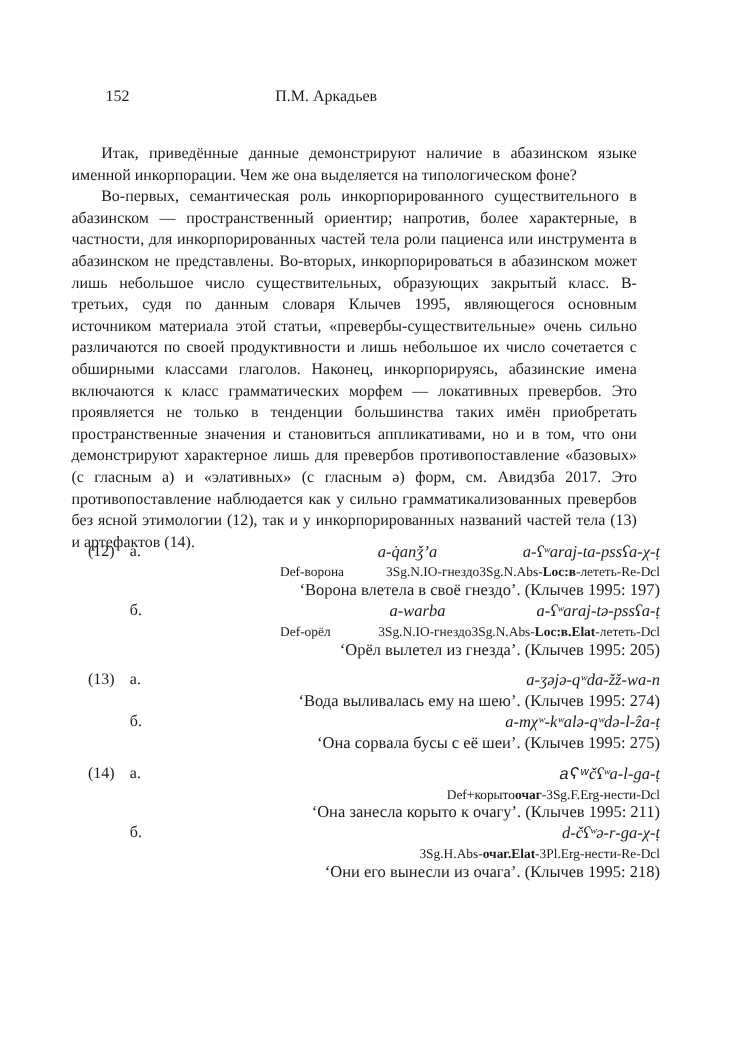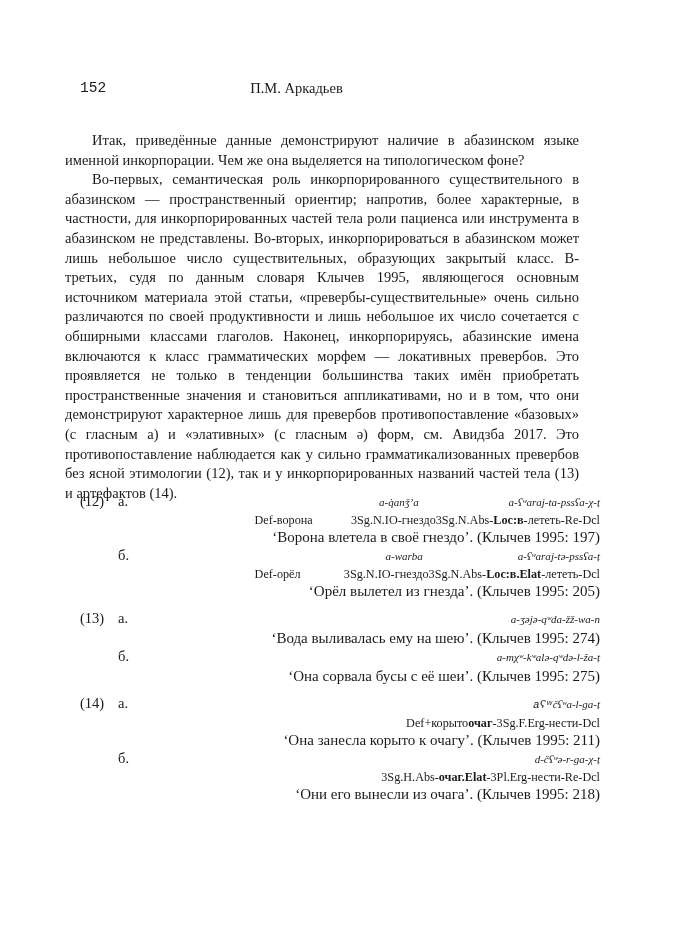--- a/index.html
+++ b/index.html
@@ -1,29 +1,29 @@
 <!DOCTYPE html>
 <html><head>
 <meta charset="utf-8">
 <style>
   html, body { margin: 0; padding: 0; background: #ffffff; }
   body { width: 674px; height: 952px; position: relative; overflow: hidden;
          font-family: "Liberation Serif", "DejaVu Serif", serif; color: #1a1a1a; }
-  .page-number { position: absolute; left: 80px; top: 80px; font-size: 14.5px; font-family: Liberation Mono, monospace; }
+  .page-number { position: absolute; left: 96px; top: 80px; font-size: 14.5px; }
   .running-head { position: absolute; left: 0; width: 593px; top: 80px; text-align: center; font-size: 14.5px; }
   .body-text { position: absolute; left: 65px; top: 131px; width: 514px; font-size: 14.5px;
                line-height: 19.6px; text-align: justify; }
   .body-text p { margin: 0; text-indent: 27px; }
   .examples { position: absolute; left: 80px; top: 493px; width: 520px; }
   .example { margin-bottom: 9px; text-align: right; }
   .ex-row { position: relative; }
   .ex-num { position: absolute; left: 0; top: 0; font-size: 14.5px; }
   .ex-letter { position: absolute; left: 38px; top: 0; font-size: 14.5px; }
   .ex-body { margin-left: 57px; }
-  .line-orig { font-style: italic; font-size: 11px; line-height: 19px; white-space: pre; }
+  .line-orig { font-style: italic; font-size: 15px; line-height: 19px; white-space: pre; }
   .line-orig span { display: inline-block; }
   .line-gloss { font-size: 12.2px; line-height: 16px; white-space: pre; font-weight: normal; }
   .line-gloss .b { font-weight: bold; }
   .line-trans { font-size: 15px; line-height: 19px; white-space: pre; }
   .w { display: inline-block; }
 </style>
 </head>
 <body>
 
 <div class="page-number">152</div>

